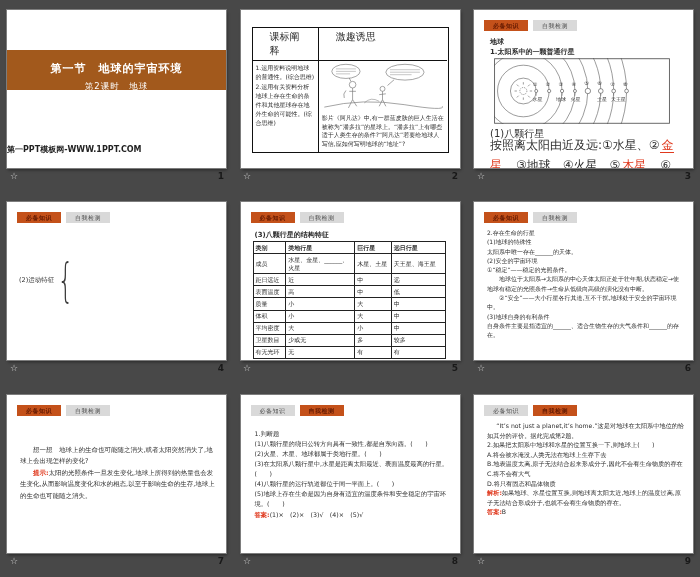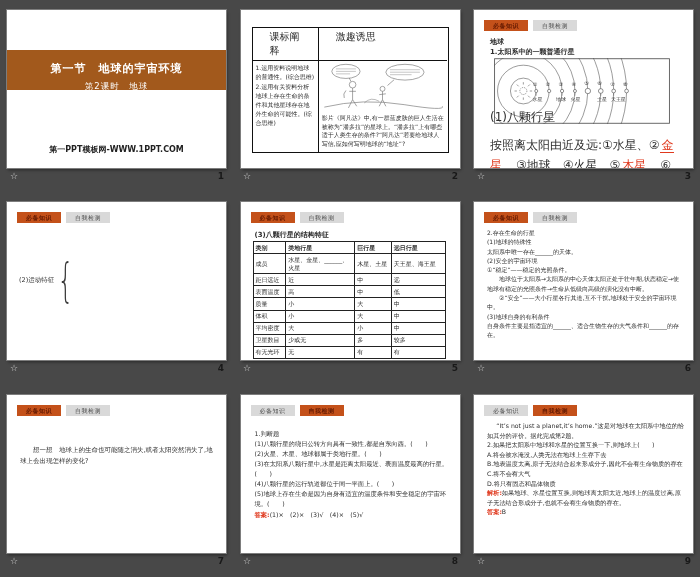--- a/index.html
+++ b/index.html
@@ -17,38 +17,38 @@
   
   .tabs{position:absolute;top:10px;left:10px;display:flex;gap:5px}
   .tab{font-size:6px;line-height:1;padding:2.5px 9px;white-space:nowrap;letter-spacing:.5px}
   .tab.on{background:#c4511a;color:#641a02;font-weight:bold}
   .tab.off{background:#d9d9d9;color:#4d4d4d}
 
   
   .s1-band{position:absolute;left:0;right:0;top:40px;height:40px;background:#a2591c;color:#fff;text-align:center}
   .s1-t1{font-size:11px;font-weight:bold;padding-top:11px;letter-spacing:1px}
   .s1-t2{font-size:8.5px;margin-top:5px;letter-spacing:1px}
-  .s1-foot{position:absolute;left:0;right:0;bottom:13px;text-align:center;font-size:8px;font-weight:bold;color:#222}
+  .s1-foot{position:absolute;left:0;right:0;bottom:13px;text-align:left;font-size:8px;font-weight:bold;color:#222}
 
   
   .s2-table{position:absolute;left:11px;right:11px;top:17px;border:1.5px solid #111;
             display:grid;grid-template-columns:34% 66%}
   .s2-h{font-size:10px;font-weight:normal;padding:2px 17px;border-bottom:1px solid #111}
   .s2-h1{border-right:1px solid #111}
   .s2-c1{font-size:6px;line-height:1.5;padding:2px 3px;border-right:1px solid #111}
   .s2-c1 div{margin-bottom:1px}
   .s2-c2{padding:1px 2px}
   .s2-comic{width:100%;height:52px;display:block}
   .s2-caption{font-size:6px;line-height:1.45;padding:0 1px 2px}
 
   
   .s3-h1{position:absolute;top:27px;left:16px;font-size:7px;font-weight:bold}
   .s3-h2{position:absolute;top:37px;left:16px;font-size:7px;font-weight:bold}
   .s3-svg{position:absolute;top:48px;left:20px;width:176px;height:66px}
-  .s3-p1{position:absolute;top:99px;left:16px;font-size:12px}
+  .s3-p1{position:absolute;top:117px;left:16px;font-size:10px}
   .s3-p2{position:absolute;top:126px;left:16px;right:16px;font-size:12px;line-height:1.65}
   .ans{color:#e0391e;border-bottom:.5px solid #e0391e;padding:0 2px}
 
   
   .s4-wrap{position:absolute;top:55px;left:12px;display:flex;align-items:center}
   .s4-label{font-size:6.5px;white-space:nowrap}
   .s4-brace{font-size:46px;font-weight:100;color:#3a3a3a;transform:scaleX(.55);margin:0 -3px;line-height:1}
   .s4-items{font-size:6.5px;line-height:2.15;white-space:nowrap}
 
   
@@ -317,20 +317,21 @@
   </div>
 
   <div class="cell">
     <div class="thumb">
       <div class="tabs">
         <span class="tab on">必备知识</span>
         <span class="tab off">自我检测</span>
       </div>
       <div class="s7-body">
         <div class="s7-q">想一想　地球上的生命也可能随之消失,或者太阳突然消失了,地球上会出现怎样的变化?</div>
+        <div class="s7-hint"><span class="redlabel">提示:</span><span>太阳的光照条件一旦发生变化,地球上所得到的热量也会发生变化,从而影响温度变化和水的相态,以至于影响生命的生存,地球上的生命也可能随之消失。</span></div>
       </div>
     </div>
     <div class="cellfoot">
       <span class="star">☆</span>
       <span class="num">7</span>
     </div>
   </div>
 
   <div class="cell">
     <div class="thumb">

